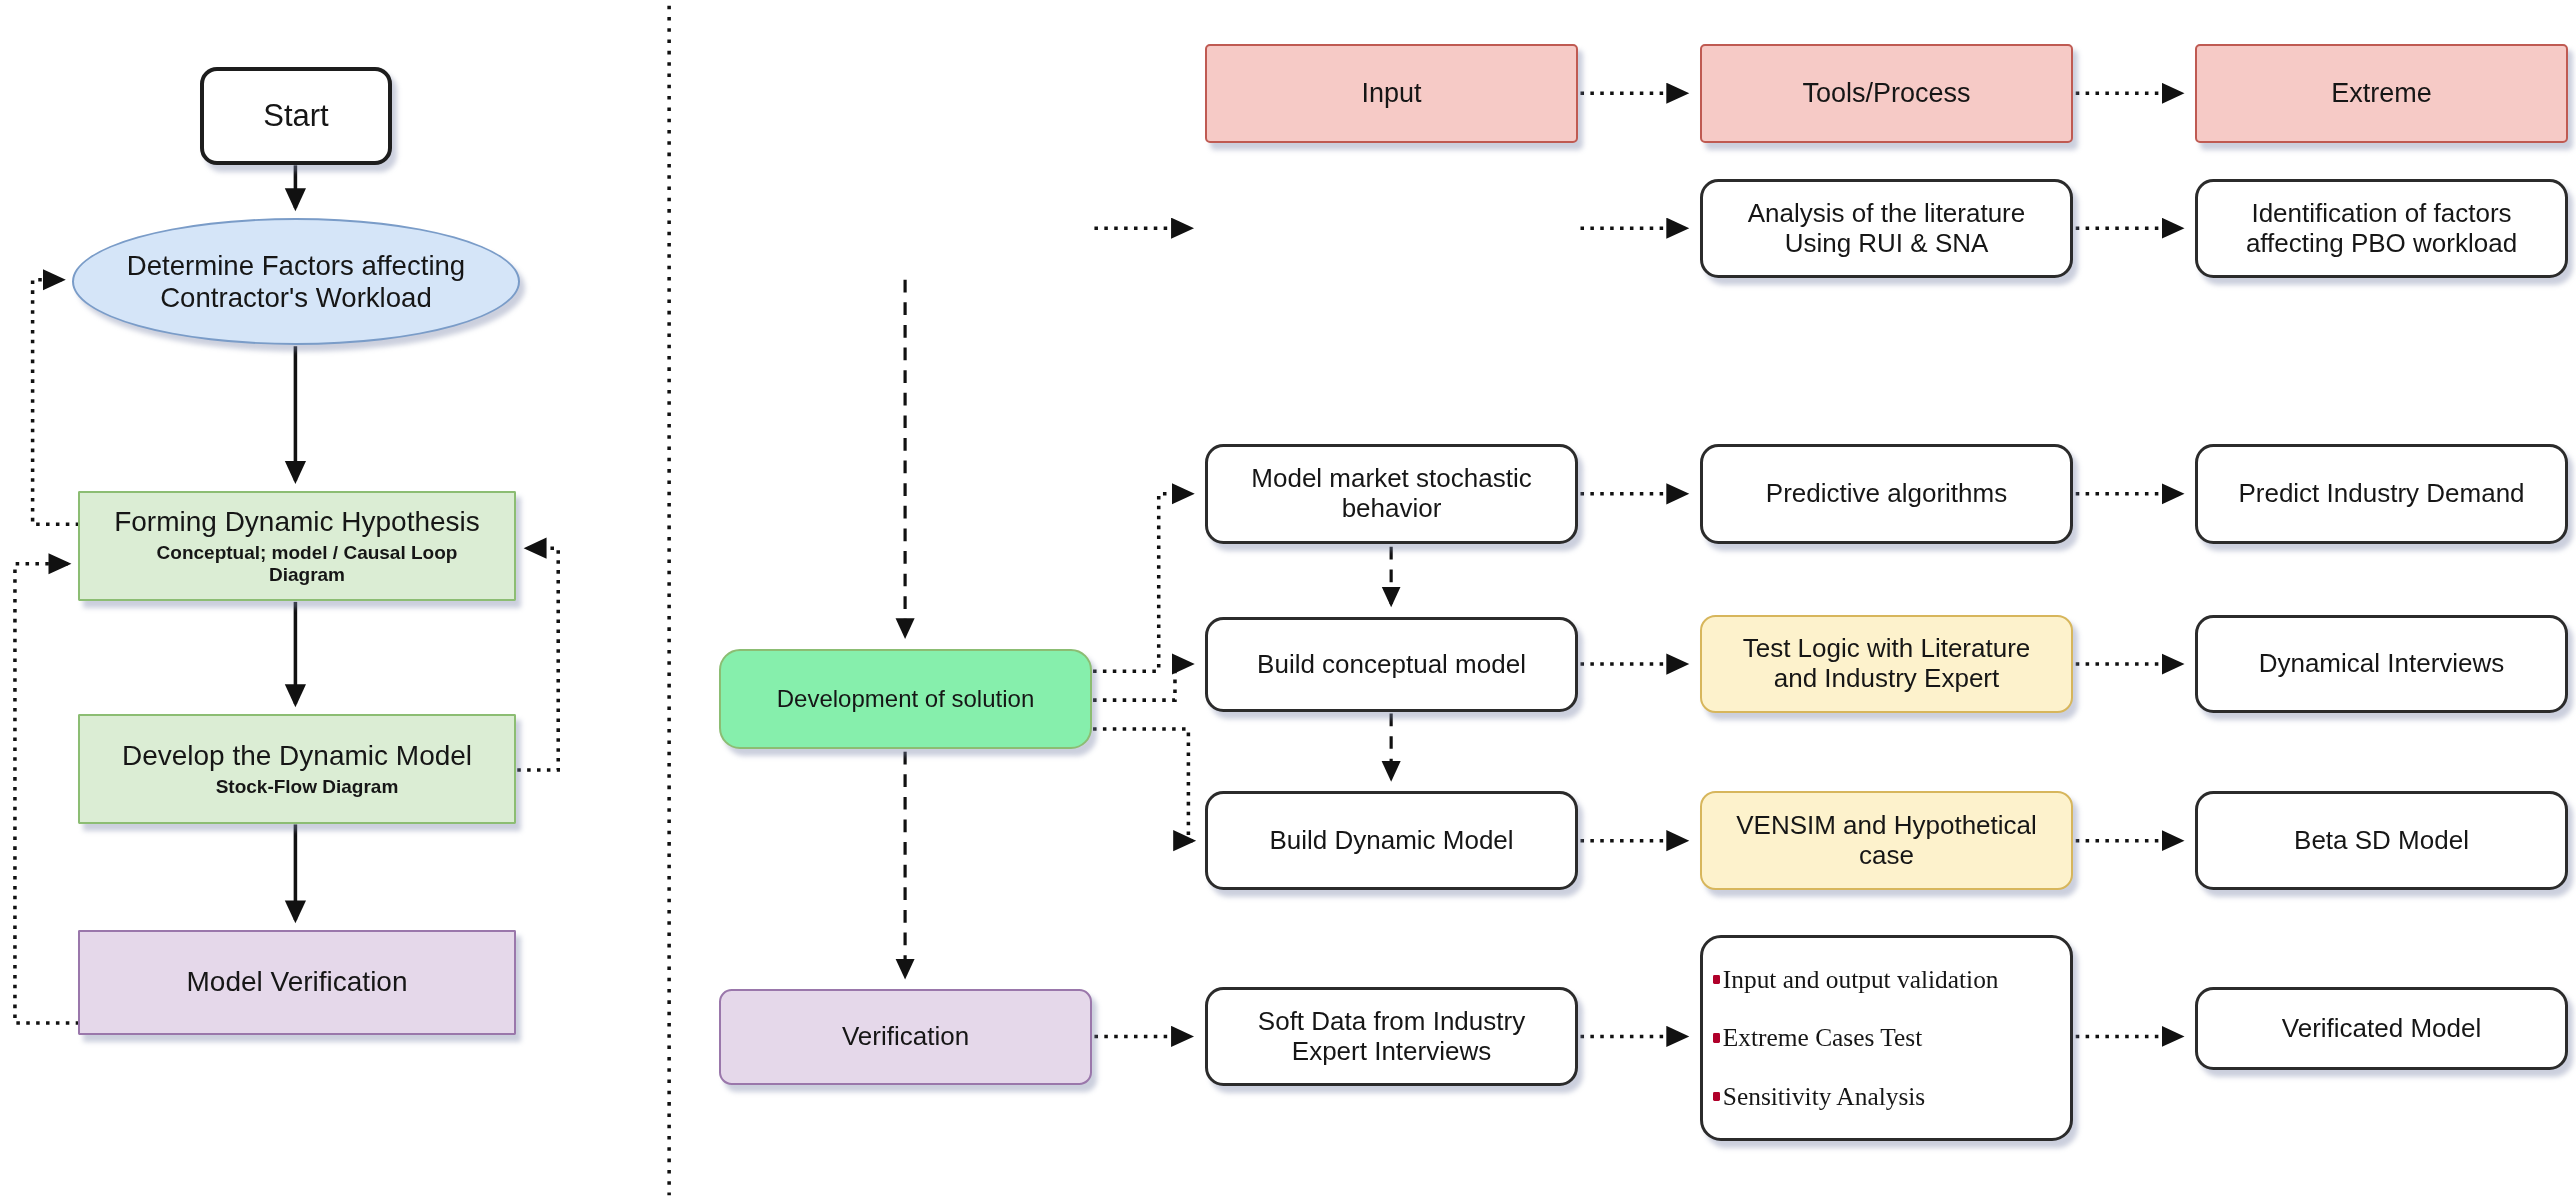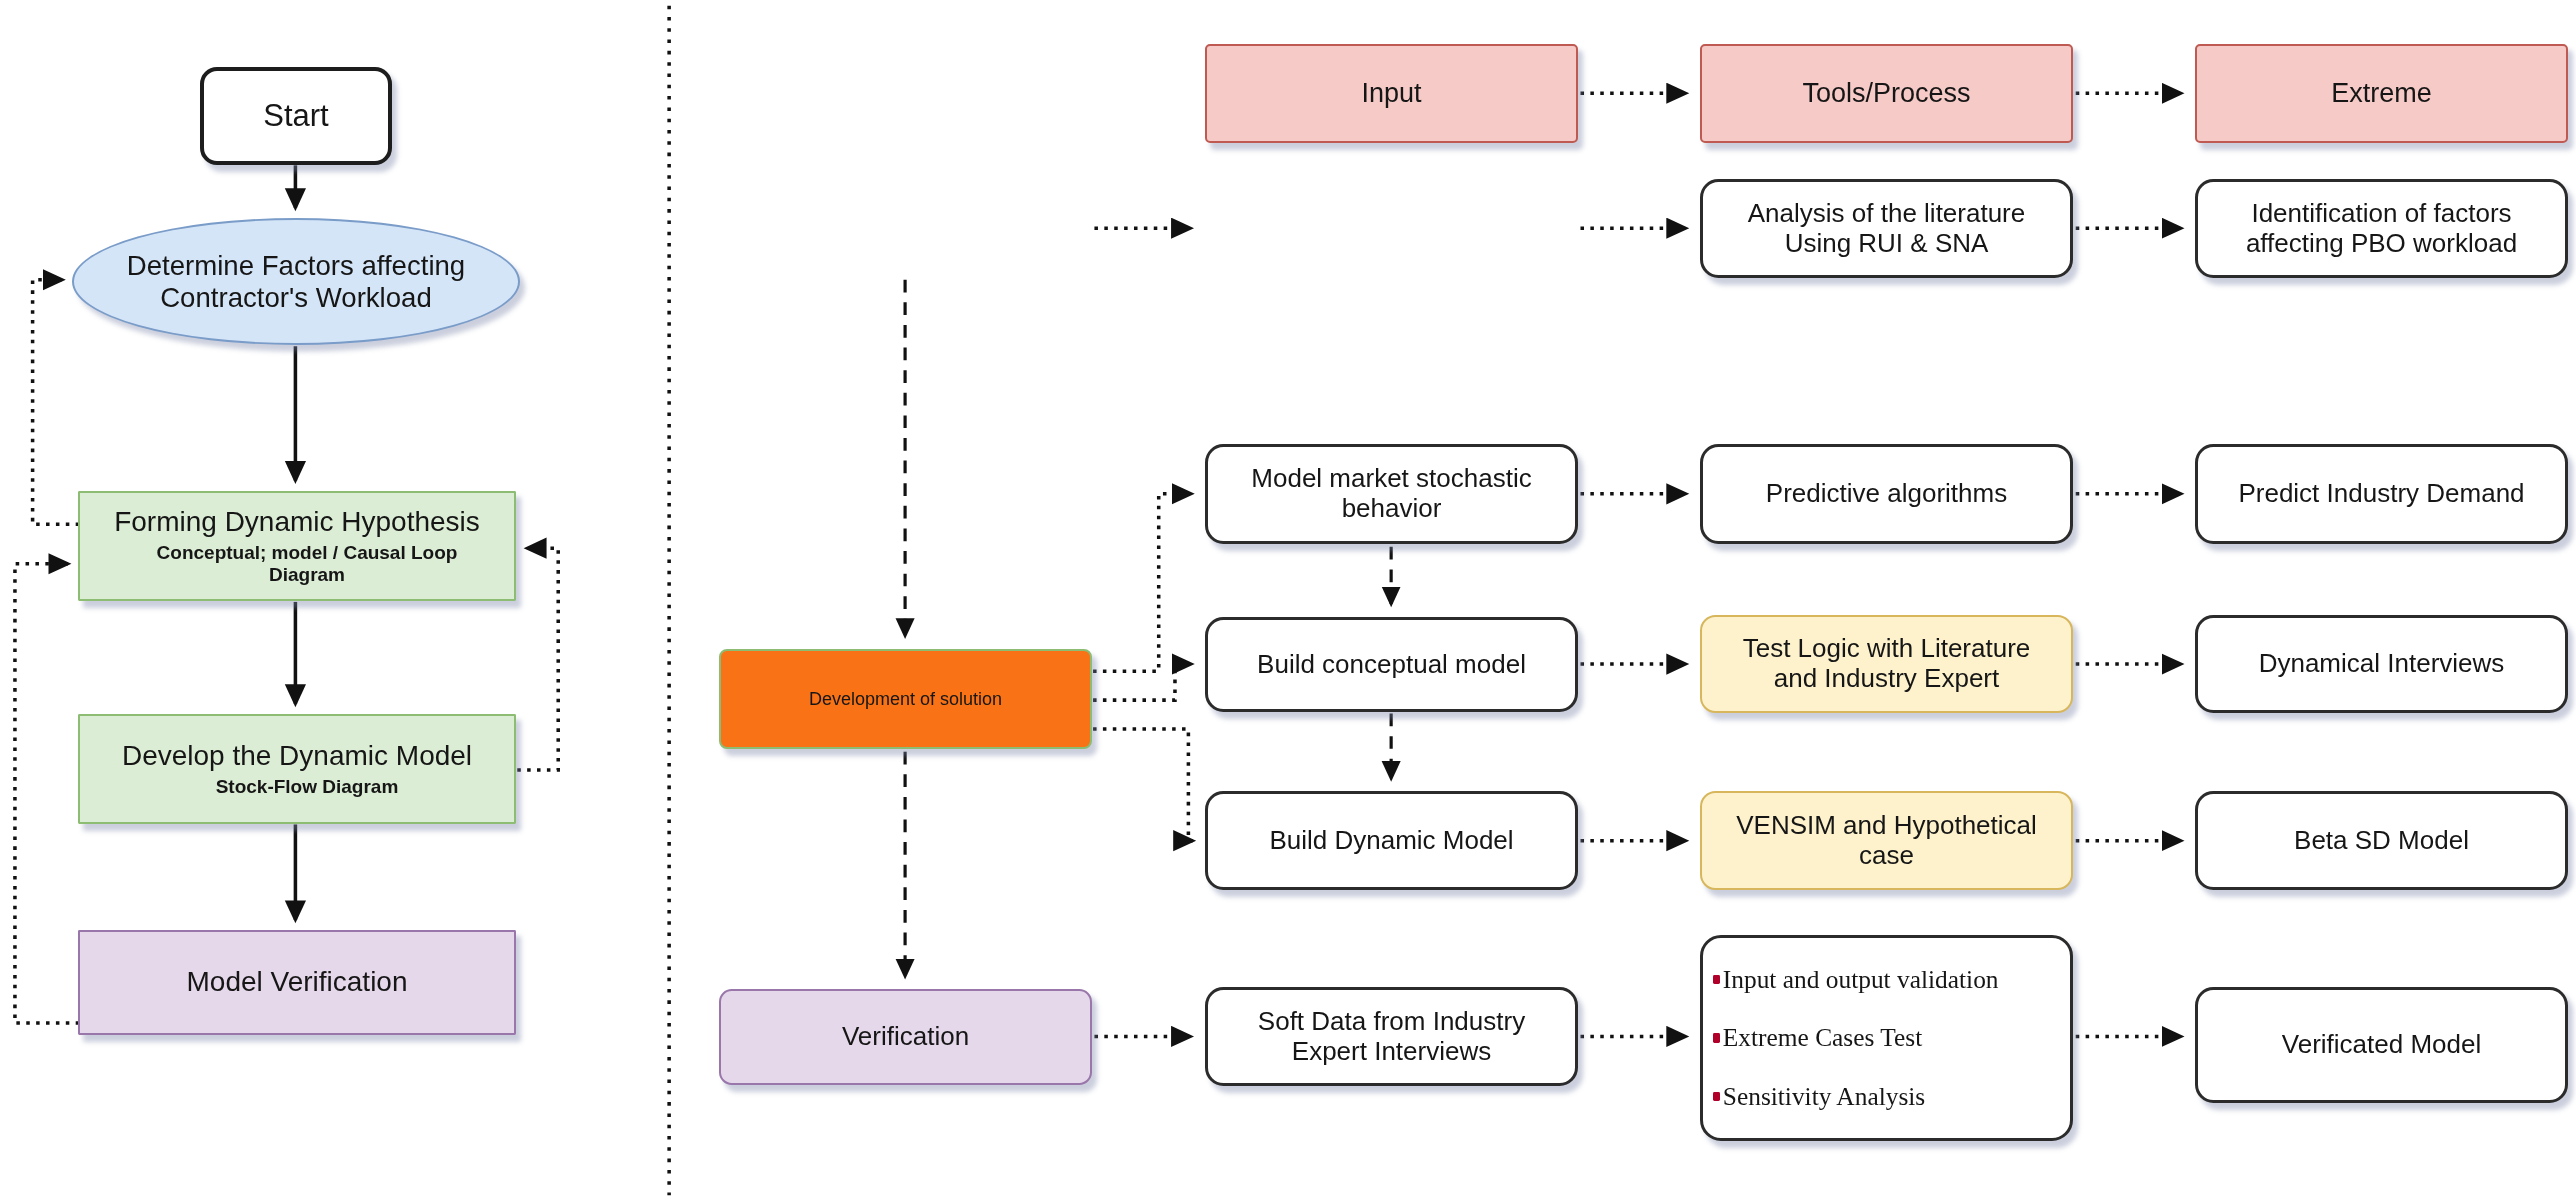--- a/index.html
+++ b/index.html
@@ -46,22 +46,22 @@
   
   .hdr{
     background:#f6cac6;border:2.8px solid #bf5a52;border-radius:5px;
     font-size:27px;
   }
   .stage-blue{
     background:#cde1f6;border:2.8px solid #6e9bd3;border-radius:12.7px;
     font-size:26px;
   }
   .stage-green{
-    background:#f97316;border:2.8px solid #8cbd73;border-radius:8px;
-    font-size:18px;
+    background:#86efac;border:2.8px solid #8cbd73;border-radius:21px;
+    font-size:24px;
   }
   .stage-purple{
     background:#e5d8ea;border:2.8px solid #9a77ab;border-radius:12.7px;
     font-size:26px;
   }
   .white-box{
     background:#ffffff;border:3.5px solid #2b2b2b;border-radius:18.4px;
     font-size:26px;
   }
   .yellow-box{
@@ -237,18 +237,18 @@
     <div class="list-item">
       <span class="bullet"></span>
       <span>Extreme Cases Test</span>
     </div>
     <div class="list-item">
       <span class="bullet"></span>
       <span>Sensitivity Analysis</span>
     </div>
   </div>
 
-  <div class="node shadow white-box pad" style="left:2195px;top:987px;width:373px;height:116px;">
+  <div class="node shadow white-box pad" style="left:2195px;top:987px;width:373px;height:83px;">
     <span>Verificated Model</span>
   </div>
 
 </div>
 
 
 </body></html>

